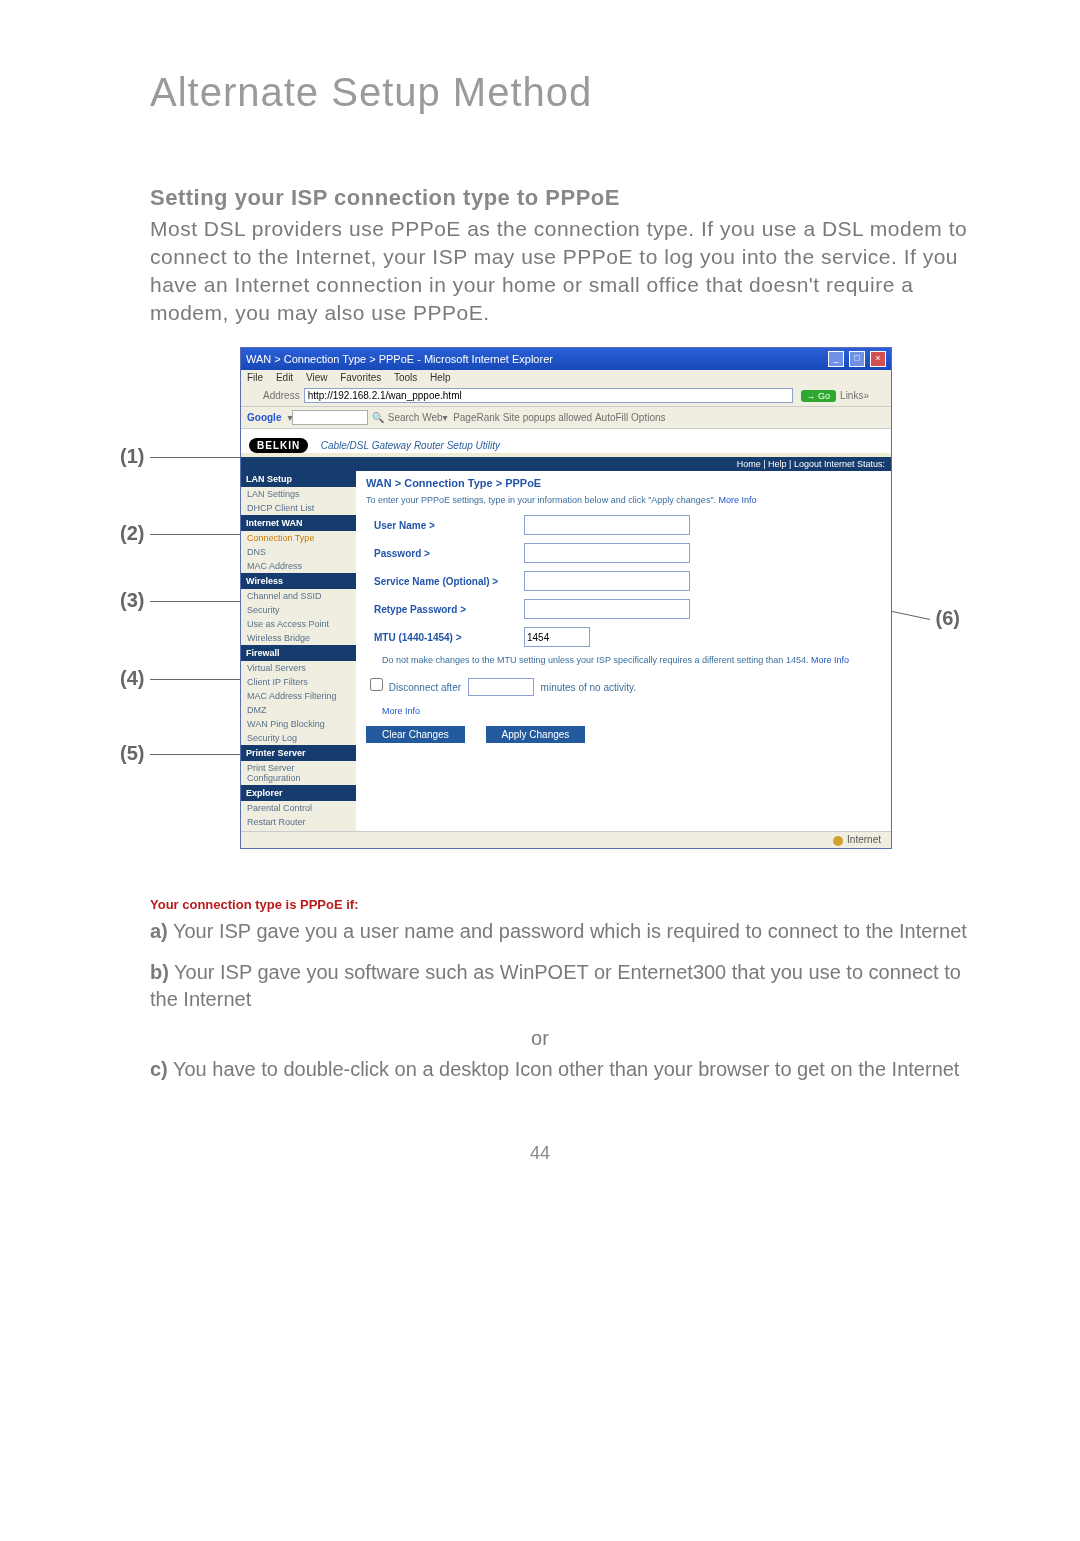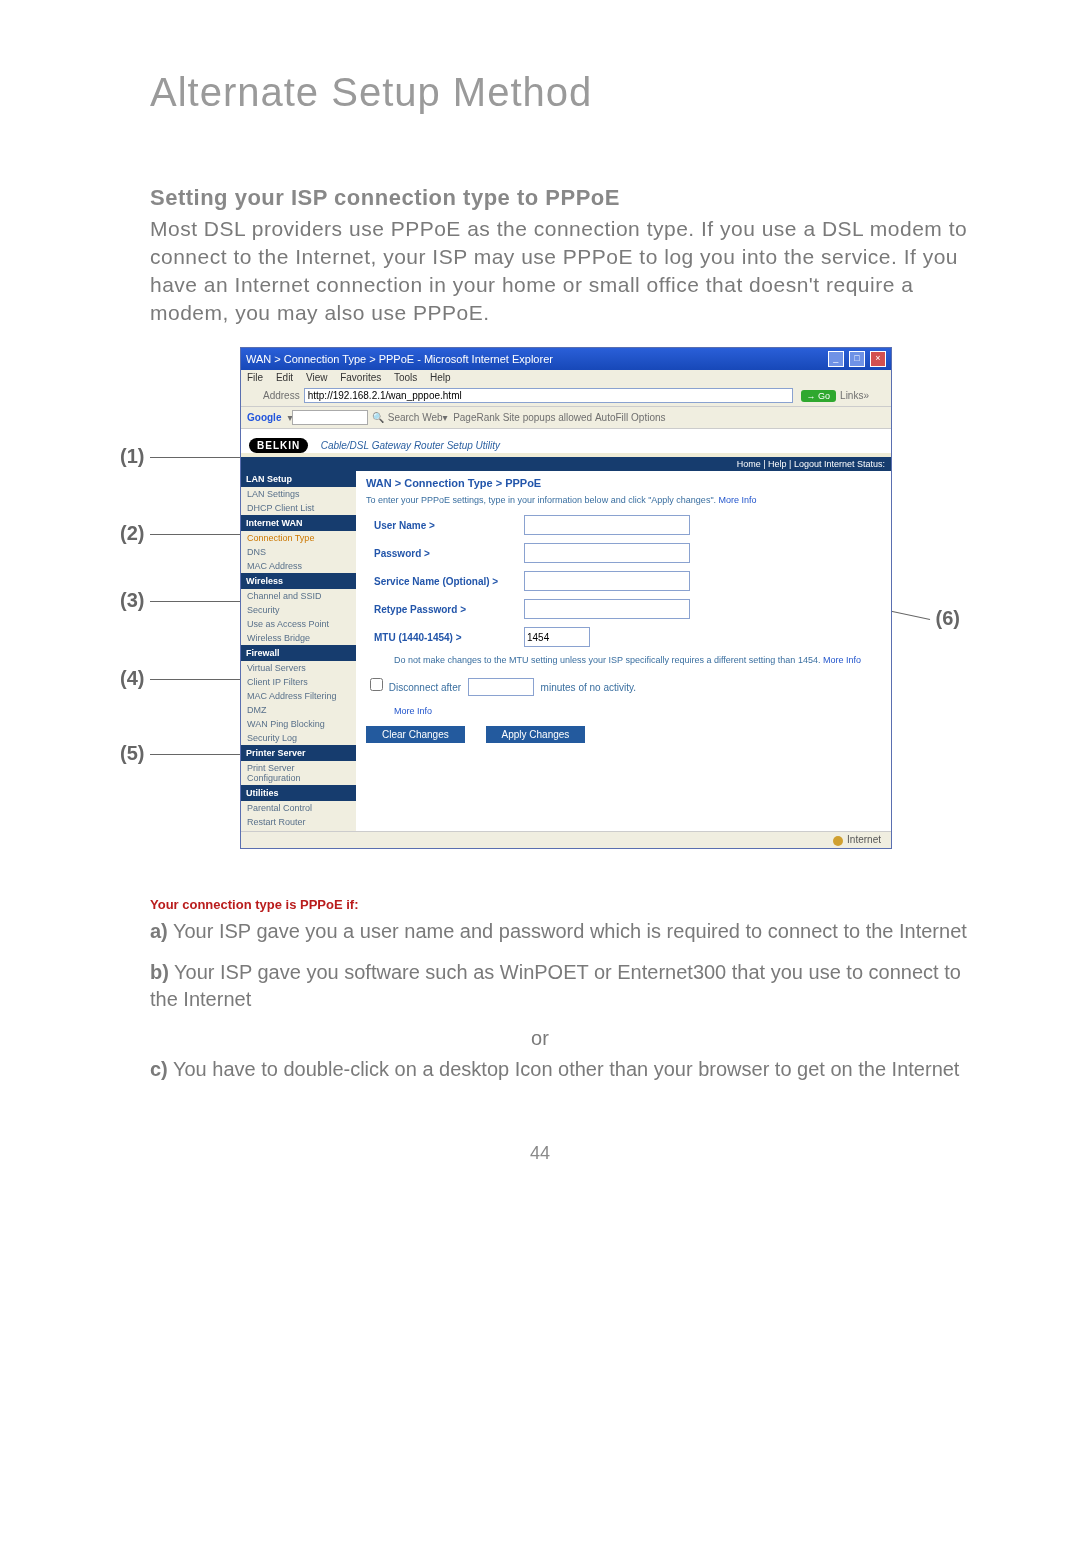--- a/index.html
+++ b/index.html
@@ -149,21 +149,21 @@
   .topbar2{
     background:#163c6e;color:#fff;font-size:9px;padding:2px 6px;text-align:right;margin:4px -10px 6px -10px;
   }
   .crumb{color:#2255aa;font-size:11px;font-weight:bold;margin-bottom:6px;}
   .hint{color:#3a6fa0;font-size:9px;margin-bottom:10px;}
   .hint a{color:#2255cc;}
   .formrow{margin:8px 8px;display:flex;align-items:center;}
   .formrow .lbl{width:150px;color:#2255aa;font-size:10px;font-weight:bold;}
   .formrow input[type=text]{width:160px;border:1px solid #8aa2d0;height:16px;font-size:10px;}
   .mtuinput{width:60px !important;}
-  .note{font-size:9px;color:#3a6fa0;margin:6px 12px;padding-left:16px;}
+  .note{font-size:9px;color:#3a6fa0;margin:6px 0;padding-left:16px;}
   .note a{color:#2255cc;}
   .chk{margin:10px 0;font-size:10px;color:#3a6fa0;}
   .chk input[type=text]{width:60px;border:1px solid #8aa2d0;height:14px;margin:0 4px;}
   .btnrow{margin-top:10px;}
   .formbtn{
     display:inline-block;background:#235a9e;color:#fff;font-size:10px;padding:3px 16px;margin-right:18px;
   }
   .statusbar{
     position:absolute;bottom:0;left:0;right:0;height:16px;
     background:#f0eee0;border-top:1px solid #ccc;font-size:10px;color:#555;
@@ -308,21 +308,21 @@
           <div class="sideitem">Wireless Bridge</div>
           <div class="sidehead">Firewall</div>
           <div class="sideitem">Virtual Servers</div>
           <div class="sideitem">Client IP Filters</div>
           <div class="sideitem">MAC Address Filtering</div>
           <div class="sideitem">DMZ</div>
           <div class="sideitem">WAN Ping Blocking</div>
           <div class="sideitem">Security Log</div>
           <div class="sidehead">Printer Server</div>
           <div class="sideitem">Print Server Configuration</div>
-          <div class="sidehead">Utilities</div>
+          <div class="sidehead">Explorer</div>
           <div class="sideitem">Parental Control</div>
           <div class="sideitem">Restart Router</div>
 
         </div>
 
         <div class="main">
           <div class="crumb">WAN &gt; Connection Type &gt; PPPoE</div>
           <div class="hint">
             <span>To enter your PPPoE settings, type in your information below and click "Apply changes". </span><a>More Info</a>
           </div>

